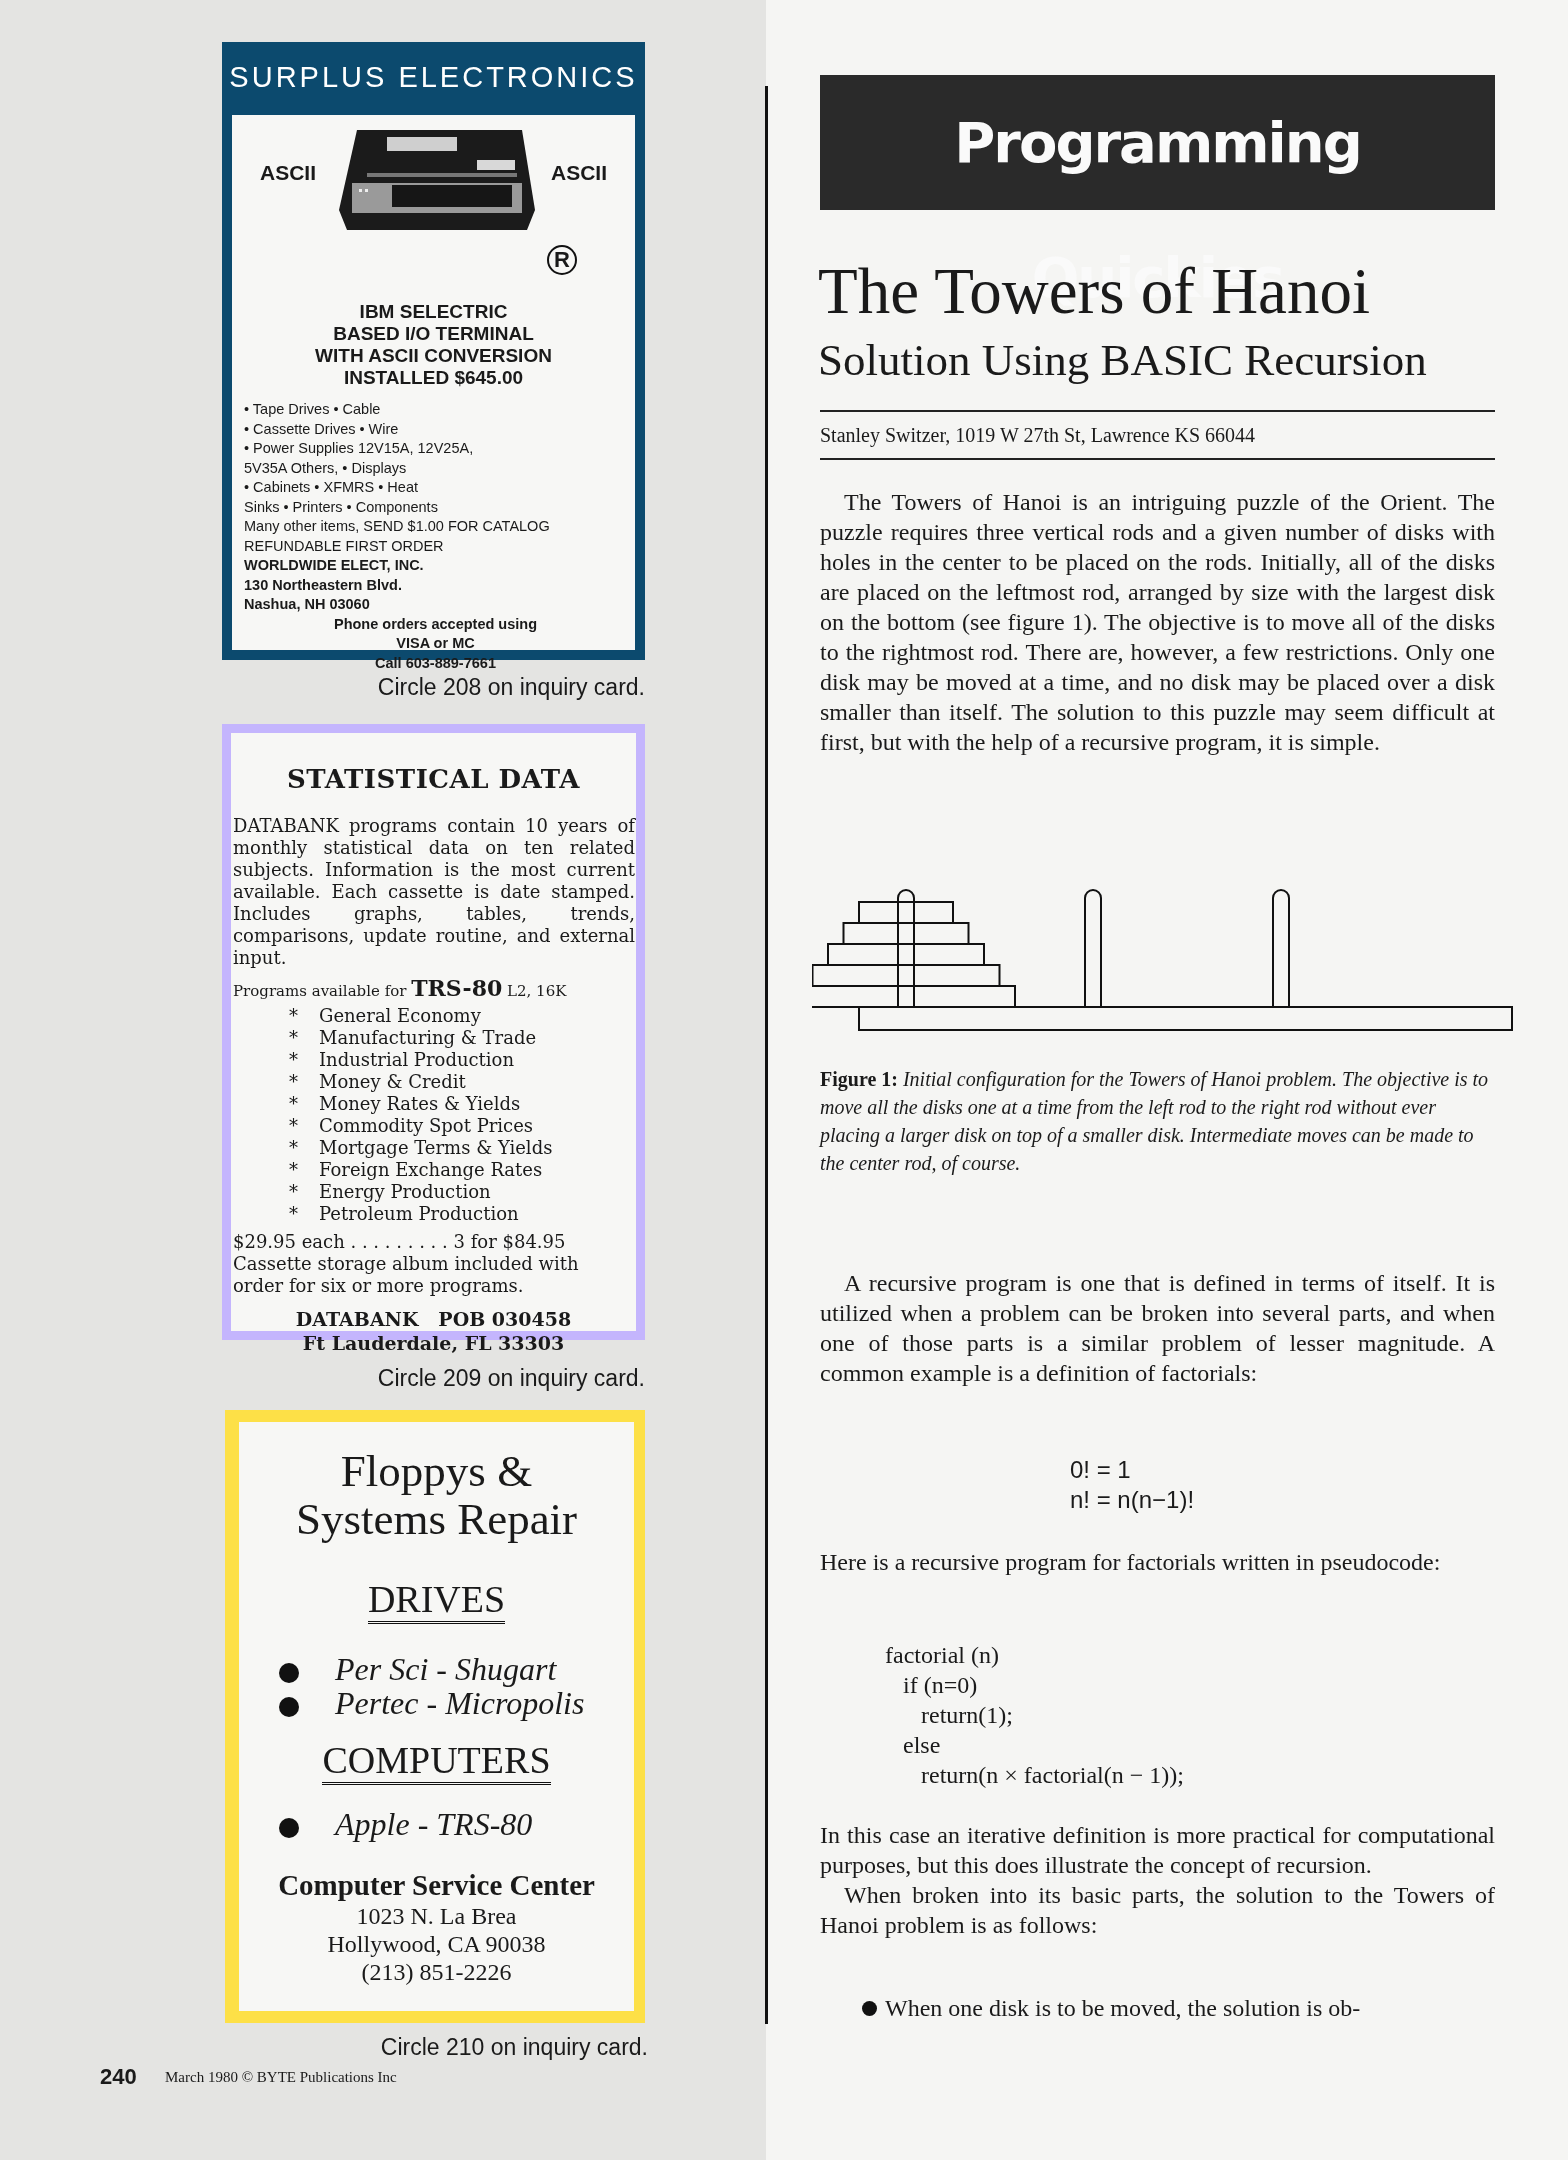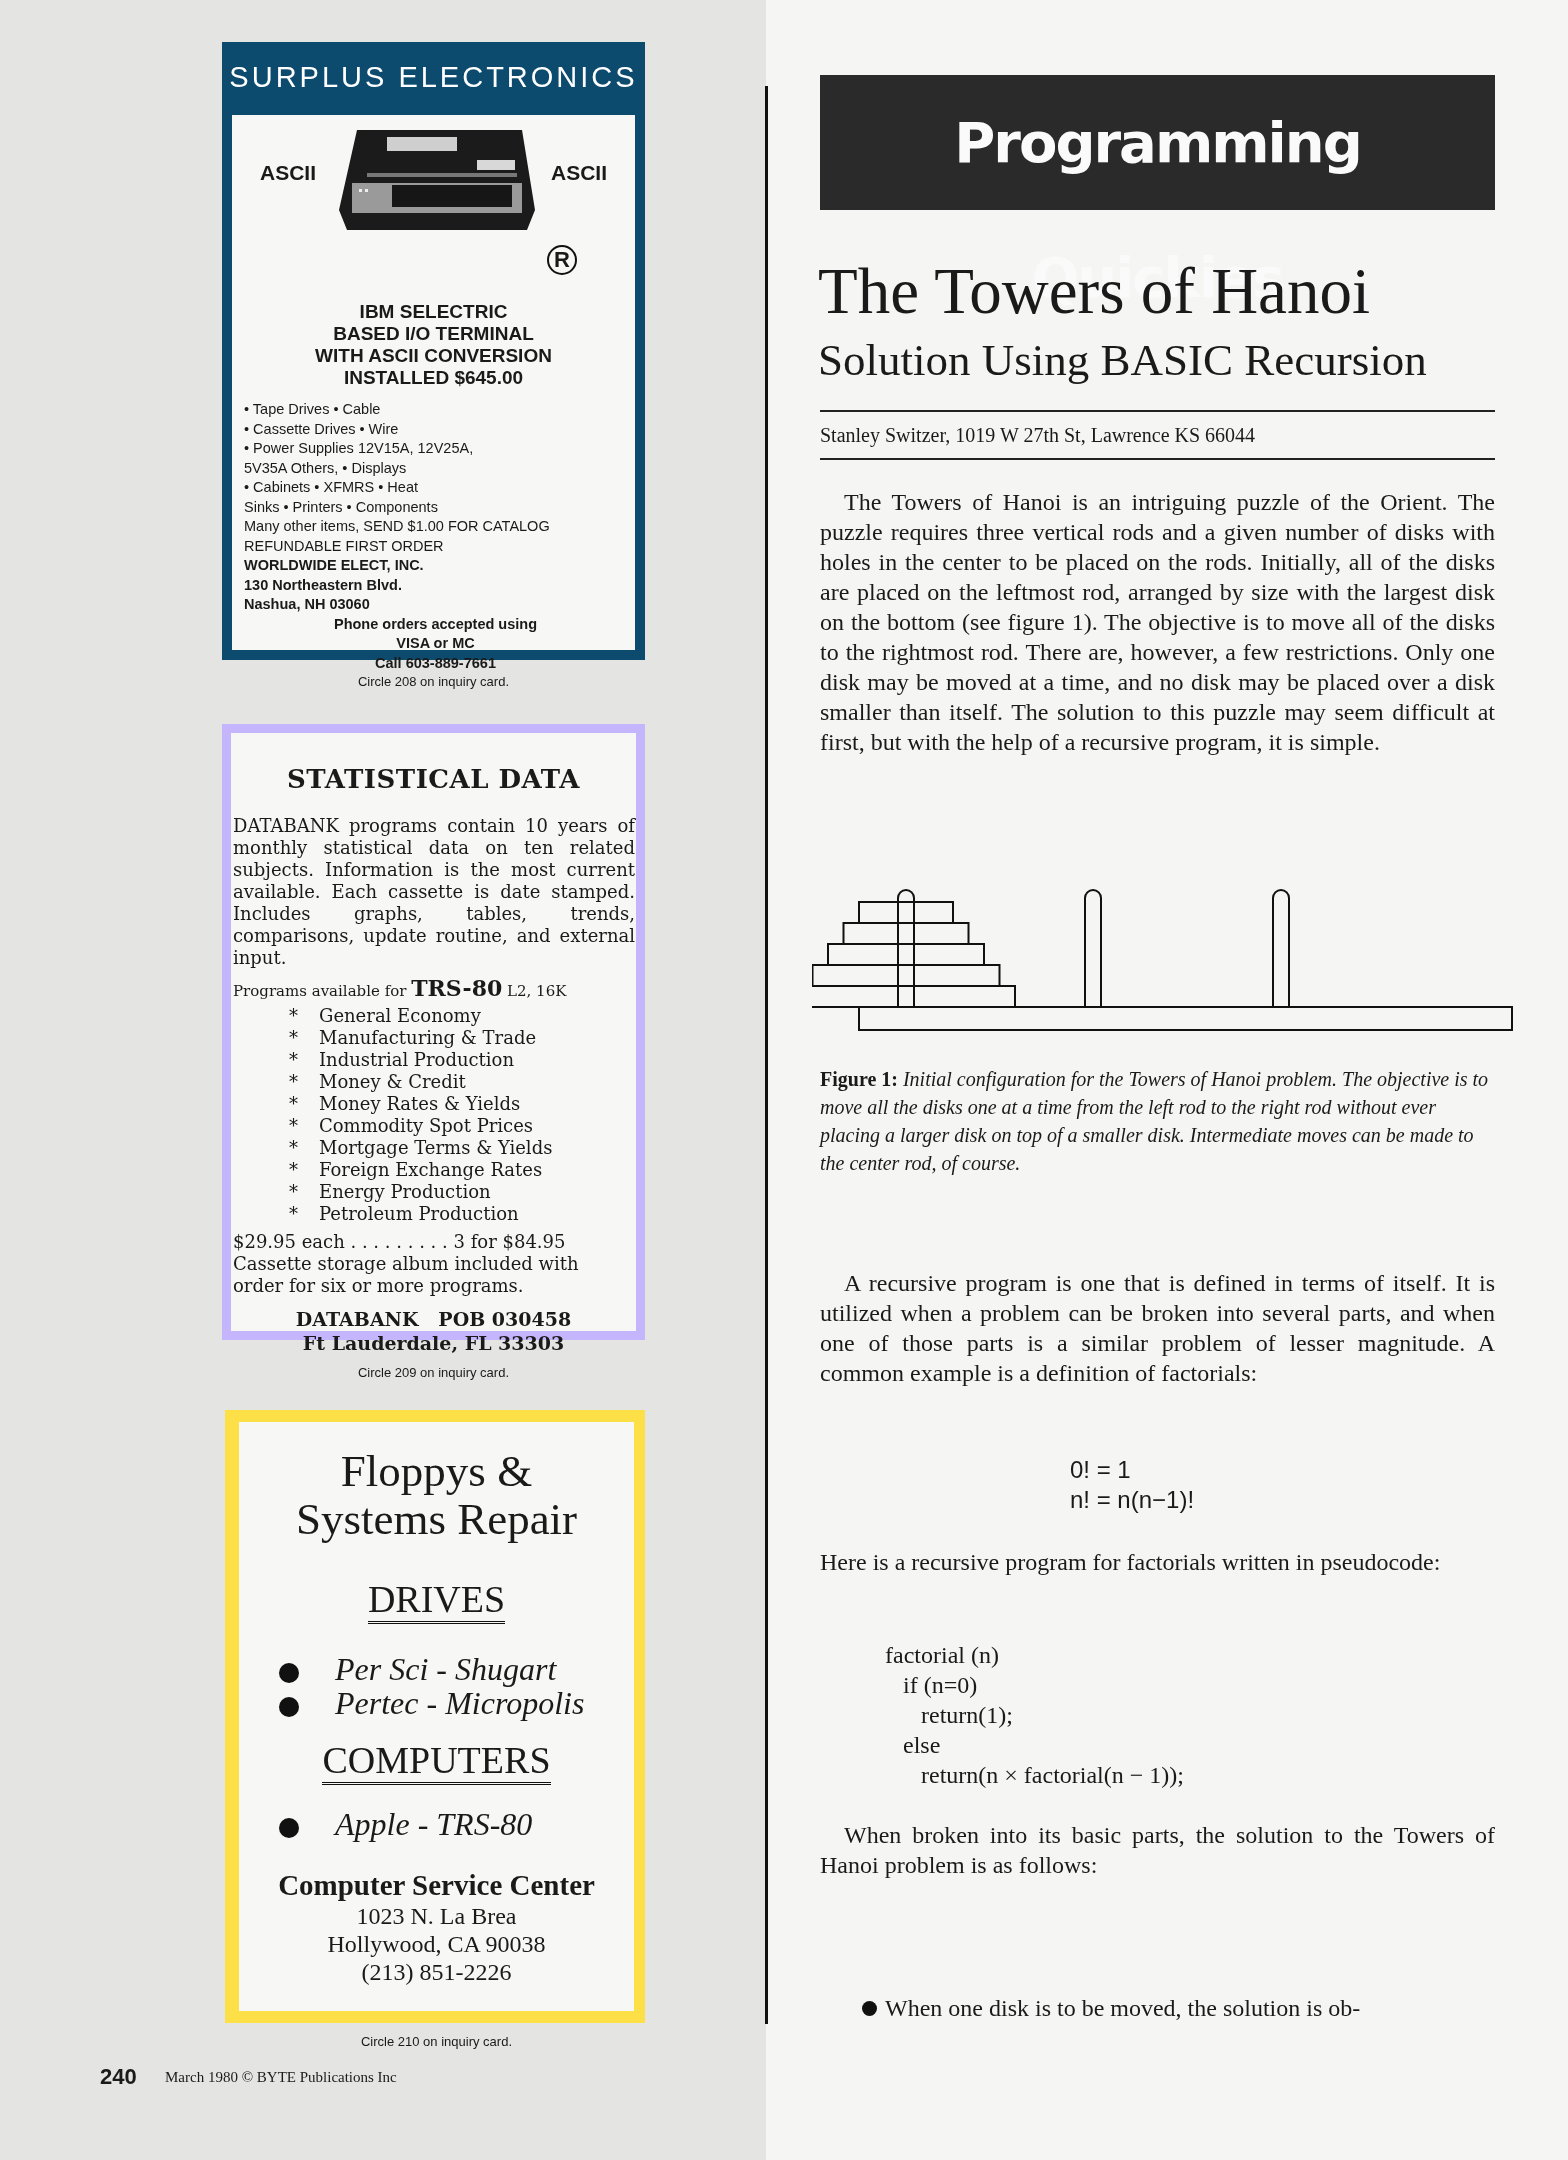--- a/index.html
+++ b/index.html
@@ -13,21 +13,21 @@
   #surplus .hdr { position:absolute; left:0; top:0; width:100%; height:71px; color:#fff; font-size:29px; letter-spacing:3px; text-align:center; line-height:71px; }
   #surplus .inner { position:absolute; left:10px; top:73px; right:10px; bottom:10px; background:#f7f7f5; }
   .ascii-l { position:absolute; left:28px; top:46px; font-size:21px; font-weight:bold; }
   .ascii-r { position:absolute; right:28px; top:46px; font-size:21px; font-weight:bold; }
   .term { position:absolute; left:105px; top:10px; width:200px; height:110px; }
   .reg { position:absolute; left:315px; top:130px; font-size:22px; width:26px; height:26px; border:2px solid #111; border-radius:50%; text-align:center; line-height:26px; font-weight:bold; }
   .ibm { position:absolute; left:0; right:0; top:186px; text-align:center; font-weight:bold; font-size:19px; line-height:22px; }
   .items { position:absolute; left:12px; right:8px; top:285px; font-size:14.5px; line-height:19.5px; }
   .items .c { text-align:center; font-weight:bold; }
 
-  .circle { font-family:"Liberation Sans", sans-serif; font-size:13px; text-align:center; width:423px; left:222px; }
+  .circle { font-family:"Liberation Sans", sans-serif; font-size:23px; text-align:right; width:423px; left:222px; }
 
   
   #stat { left:222px; top:724px; width:423px; height:616px; background:#c4b5fd; }
   #stat .inner { position:absolute; left:9px; top:9px; right:9px; bottom:9px; background:#f7f7f5; font-family:"DejaVu Serif", serif; }
   #stat .title { text-align:center; font-weight:bold; font-size:26px; margin-top:10px; letter-spacing:0.5px; }
   #stat .desc { font-size:18px; line-height:22px; text-align:justify; padding:0 1px 0 2px; text-align-last:left; }
   #stat .avail { font-size:15px; margin-top:6px; padding-left:2px; }
   #stat .avail b { font-size:22px; }
   #stat ul { list-style:none; margin:4px 0 0 0; padding:0 0 0 58px; font-size:18px; line-height:22px; }
   #stat ul li span.star { display:inline-block; width:30px; }
@@ -220,18 +220,19 @@
 </div>
 <div class="abs code" style="top:1640px">
   <div>factorial (n)</div>
   <div>   if (n=0)</div>
   <div>      return(1);</div>
   <div>   else</div>
   <div>      return(n × factorial(n − 1));</div>
 </div>
 
 <div class="abs body" style="top:1820px">
+  <p style="text-indent:0">In this case an iterative definition is more practical for computational purposes, but this does illustrate the concept of recursion.</p>
   <p>When broken into its basic parts, the solution to the Towers of Hanoi problem is as follows:</p>
 </div>
 
 <div class="abs bullet">
   <span class="dot"></span><span>When one disk is to be moved, the solution is ob-</span>
 </div>
 
 </body></html>

